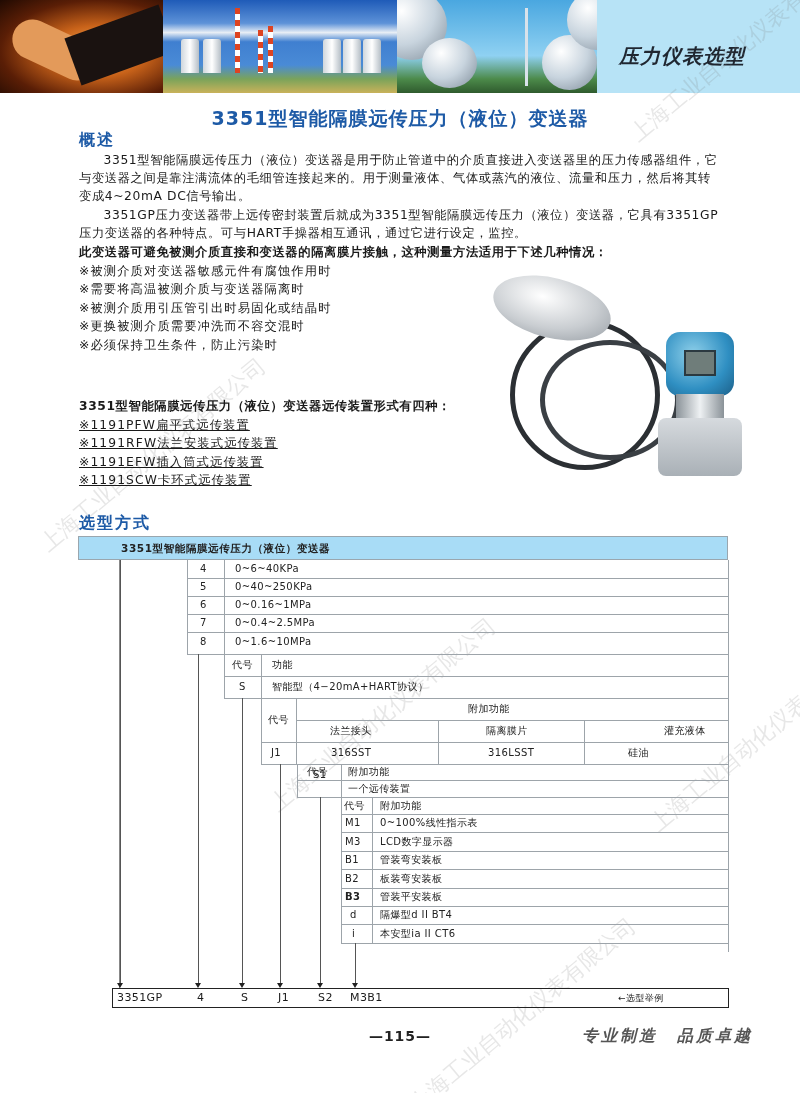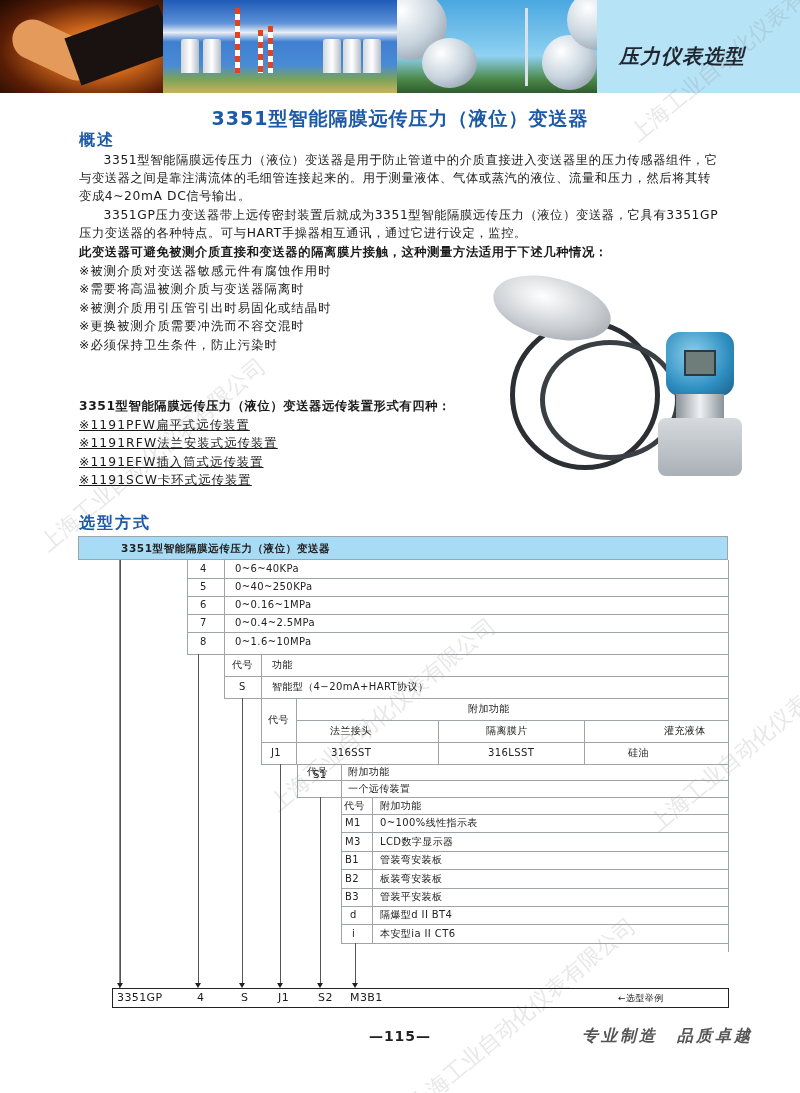--- a/index.html
+++ b/index.html
@@ -196,21 +196,21 @@
 <div class="cell" style="left:344px;top:798px;">代号</div>
 <div class="cell" style="left:380px;top:798px;">附加功能</div>
 <div class="cell" style="left:345px;top:815px;">M1</div>
 <div class="cell" style="left:380px;top:815px;">0~100%线性指示表</div>
 <div class="cell" style="left:345px;top:834px;">M3</div>
 <div class="cell" style="left:380px;top:834px;">LCD数字显示器</div>
 <div class="cell" style="left:345px;top:852px;">B1</div>
 <div class="cell" style="left:380px;top:852px;">管装弯安装板</div>
 <div class="cell" style="left:345px;top:871px;">B2</div>
 <div class="cell" style="left:380px;top:871px;">板装弯安装板</div>
-<div class="cell" style="left:345px;top:889px;">B3</div>
+<div class="cell" style="left:345px;top:889px;font-weight:bold;">B3</div>
 <div class="cell" style="left:380px;top:889px;">管装平安装板</div>
 <div class="cell" style="left:350px;top:907px;">d</div>
 <div class="cell" style="left:380px;top:907px;">隔爆型d II BT4</div>
 <div class="cell" style="left:352px;top:926px;">i</div>
 <div class="cell" style="left:380px;top:926px;">本安型ia II CT6</div>
 
 <div class="arrow-line" style="left:120px;top:560px;height:424px;"></div>
 <div class="arrow-tip" style="left:117px;top:983px;"></div>
 <div class="arrow-line" style="left:198px;top:654px;height:330px;"></div>
 <div class="arrow-tip" style="left:195px;top:983px;"></div>

